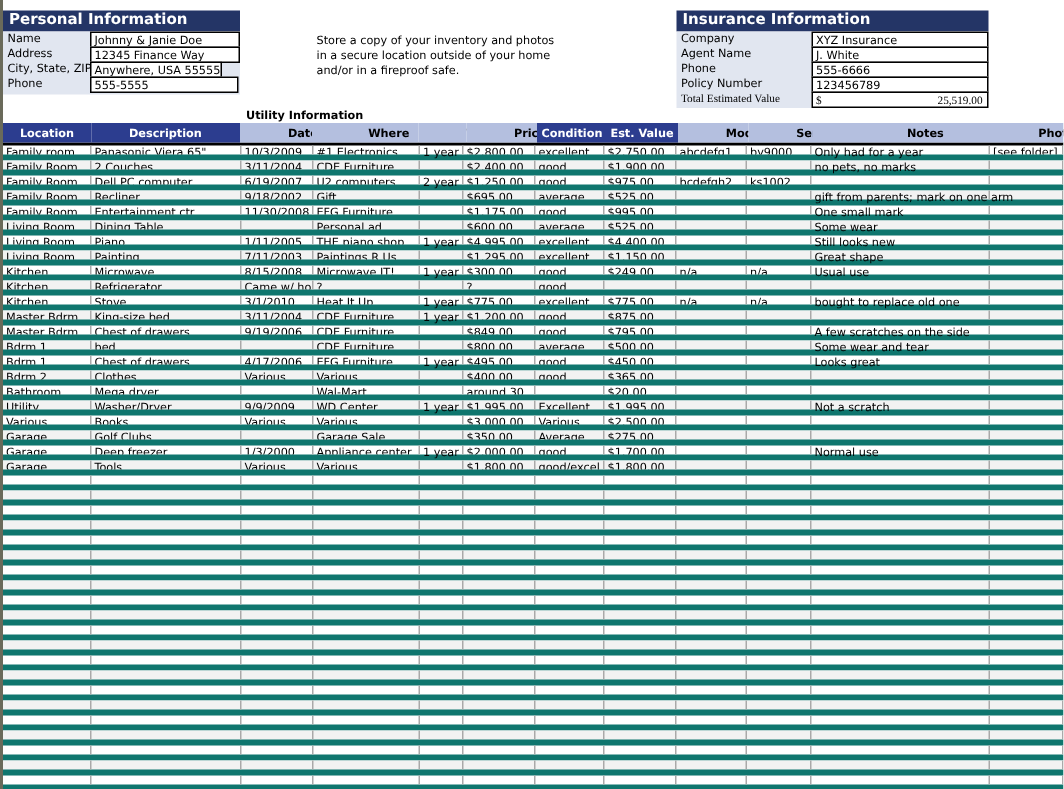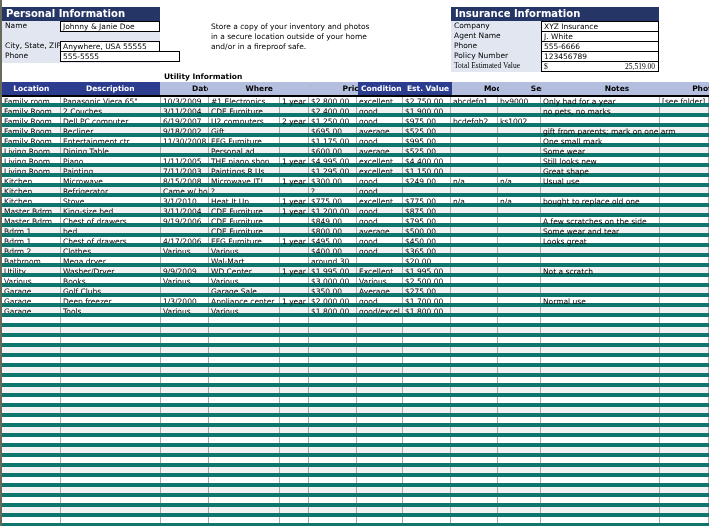--- a/index.html
+++ b/index.html
@@ -47,27 +47,31 @@
 <body>
 
 <div class="left-edge"></div>
 
 <div class="panel-title" style="left:2px;top:7px;width:158px;height:14px;">Personal Information</div>
 <div class="panel-body" style="left:2px;top:21px;width:158px;height:42px;">
   <div class="prow" style="top:0;width:158px;">
     <span class="plabel">Name</span>
     <span class="pval" style="left:58px;width:100px;top:0;">Johnny &amp; Janie Doe</span>
   </div>
+  <div class="prow" style="top:10px;width:158px;">
+    <span class="plabel">Address</span>
+    <span class="pval" style="left:58px;width:100px;top:0;">12345 Finance Way</span>
+  </div>
   <div class="prow" style="top:20px;width:158px;">
     <span class="plabel">City, State, ZIP</span>
-    <span class="pval" style="left:58px;width:100px;top:0;">Anywhere, USA 55555</span>
+    <span class="pval" style="left:58px;width:88px;top:0;">Anywhere, USA 55555</span>
   </div>
   <div class="prow" style="top:30px;width:158px;">
     <span class="plabel">Phone</span>
-    <span class="pval" style="left:58px;width:120px;top:0;">555-5555</span>
+    <span class="pval" style="left:58px;width:99px;top:0;">555-5555</span>
   </div>
 </div>
 
 <div class="note">
   <div>Store a copy of your inventory and photos</div>
   <div>in a secure location outside of your home</div>
   <div>and/or in a fireproof safe.</div>
 </div>
 
 <div class="panel-title" style="left:451px;top:7px;width:208px;height:14px;">Insurance Information</div>

